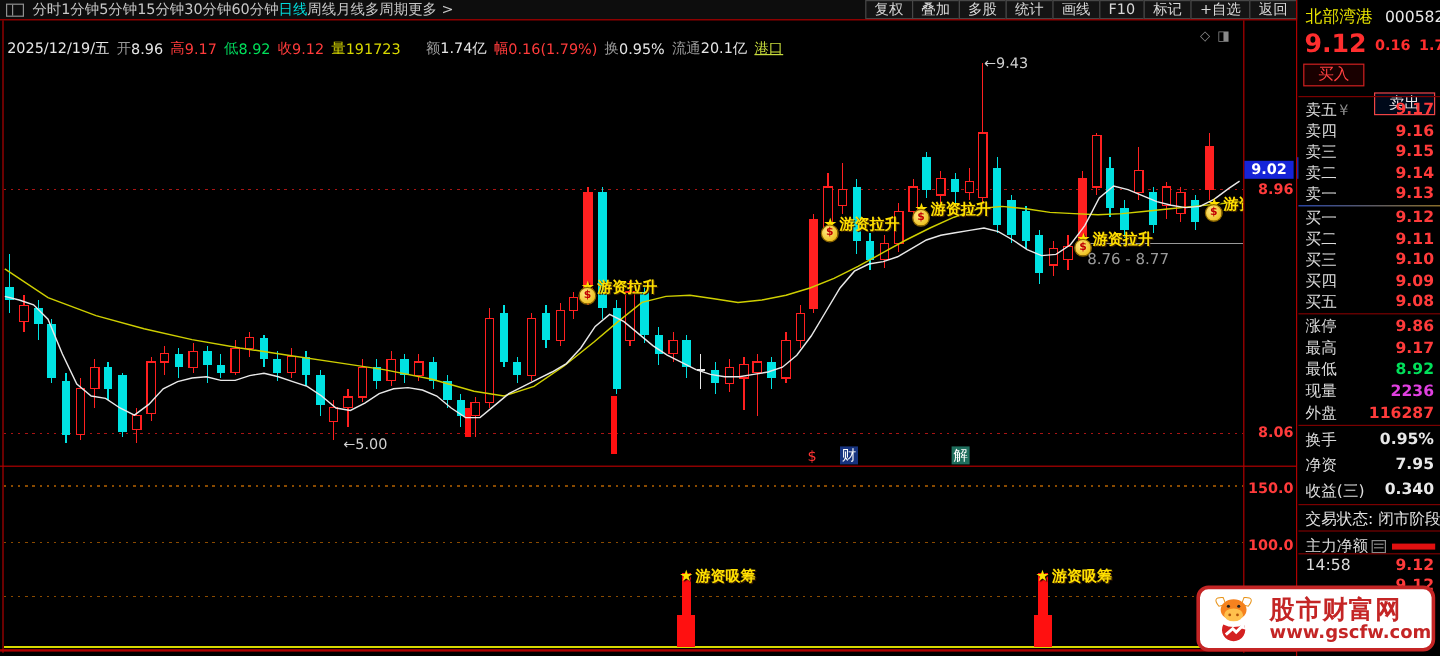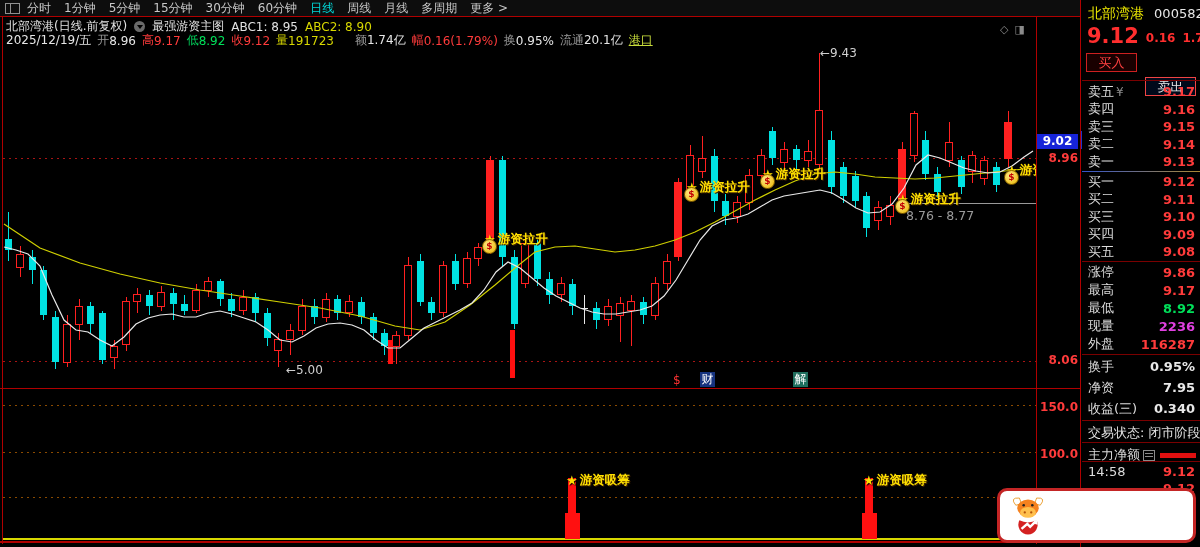--- a/index.html
+++ b/index.html
@@ -2,21 +2,21 @@
 <html><head>
 <meta charset="utf-8">
 <style>
   html,body{margin:0;padding:0;background:#000;}
   #app{position:relative;width:1200px;height:547px;background:#000;overflow:hidden;
        font-family:"DejaVu Sans","Liberation Sans",sans-serif;}
   
   #topbar{position:absolute;left:0;top:0;width:1081px;height:16px;background:#0d0d0d;display:flex;align-items:center;}
   #win-icon{position:absolute;left:5px;top:3px;width:13px;height:9px;border:1px solid #909090;}
   #win-icon i{position:absolute;left:4px;top:0;width:1px;height:9px;background:#909090;display:block;}
-  #menu-left{display:flex;gap:13px;margin-left:27px;}
+  #menu-left{display:flex;margin-left:27px;}
   .menu-item{font-size:12px;color:#c8c8c8;line-height:16px;white-space:nowrap;}
   .menu-item.active{color:#00dcdc;}
   #menu-right{margin-left:auto;display:flex;height:16px;}
   .tool-btn{font-size:12px;color:#d8d8d8;border:1px solid #474747;margin-left:-1px;padding:0 7px;
             line-height:13px;background:#141414;display:flex;align-items:center;white-space:nowrap;}
   
   .rline{position:absolute;background:#b00000;}
   
   #info1{position:absolute;left:6px;top:18px;display:flex;gap:7px;align-items:center;font-size:12px;color:#e2e2e2;white-space:nowrap;}
   #info2{position:absolute;left:6px;top:32px;display:flex;align-items:center;font-size:12px;white-space:nowrap;}
@@ -82,20 +82,31 @@
         <span class="menu-item">1分钟</span>
         <span class="menu-item">5分钟</span>
         <span class="menu-item">15分钟</span>
         <span class="menu-item">30分钟</span>
         <span class="menu-item">60分钟</span>
         <span class="menu-item active">日线</span>
         <span class="menu-item">周线</span>
         <span class="menu-item">月线</span>
         <span class="menu-item">多周期</span>
         <span class="menu-item">更多 &gt;</span>
+      </div>
+    <div id="menu-right">
+        <span class="tool-btn">复权</span>
+        <span class="tool-btn">叠加</span>
+        <span class="tool-btn">多股</span>
+        <span class="tool-btn">统计</span>
+        <span class="tool-btn">画线</span>
+        <span class="tool-btn">F10</span>
+        <span class="tool-btn">标记</span>
+        <span class="tool-btn">+自选</span>
+        <span class="tool-btn">返回</span>
       </div>
   </div>
 
   <div class="rline" style="left:0;top:16px;width:1081px;height:1px;"></div>
   <div class="rline" style="left:2px;top:17px;width:1px;height:527px;"></div>
   <div class="rline" style="left:1036px;top:17px;width:1px;height:527px;"></div>
   <div class="rline" style="left:1080px;top:0;width:1px;height:547px;"></div>
   <div class="rline" style="left:0;top:388px;width:1080px;height:1px;"></div>
   <div class="rline" style="left:0;top:541px;width:1080px;height:2px;"></div>
 
@@ -284,29 +295,20 @@
       <rect x="509.5" y="330" width="5" height="48" fill="#ff1010"></rect>
       <polyline points="4,224 40,248 80,263 120,274 160,283 200,290 240,296 280,302 320,308 360,316 395,326 420,330 445,322 470,305 495,285 515,268 535,252 555,247 575,246 595,249 615,252 635,250 655,246 675,240 695,232 715,222 735,211 755,200 775,190 795,181 815,174 835,172 855,174 875,177 895,178 915,179 935,178 955,176 975,174 995,172 1015,170 1033,168" fill="none" stroke="#cfcf00" stroke-width="1.2" shape-rendering="auto"></polyline>
       <polyline points="4,247 16,250 28,254 40,266 52,295 64,320 76,330 88,332 100,340 112,346 124,337 136,324 148,318 160,315 172,314 184,317 196,317 208,313 220,311 232,314 244,318 256,322 268,330 280,340 292,342 304,336 316,328 328,324 340,323 352,325 364,330 376,340 388,348 400,348 412,338 424,328 436,322 448,316 460,310 472,303 484,290 496,272 508,262 520,268 532,278 544,288 556,296 568,302 580,308 592,312 604,314 616,314 628,312 640,310 652,306 664,296 676,280 688,260 700,240 712,226 724,220 736,218 748,214 760,207 772,200 784,196 796,194 808,192 820,190 832,193 844,200 856,208 868,213 880,212 892,204 904,188 916,165 928,155 940,158 952,163 964,168 976,171 988,173 1000,172 1012,166 1024,157 1033,151" fill="none" stroke="#e8e8e8" stroke-width="1.2" shape-rendering="auto"></polyline>
       <line x1="3" y1="539" x2="1036" y2="539" stroke="#d8d800" stroke-width="1.5"></line>
       <rect x="568" y="477.8" width="8" height="61.19999999999999" fill="#ff1010"></rect>
       <rect x="564.5" y="512.9" width="15" height="26.100000000000023" fill="#ff1010"></rect>
       <rect x="865" y="477.8" width="8" height="61.19999999999999" fill="#ff1010"></rect>
       <rect x="861.5" y="512.9" width="15" height="26.100000000000023" fill="#ff1010"></rect>
     </svg>
 
-  <div id="info1">
-    <span>北部湾港(日线.前复权)</span>
-    <span class="circ-icon">
-        <i></i>
-      </span>
-    <span>最强游资主图</span>
-    <span>ABC1: 8.95</span>
-    <span style="color:#d8d800;">ABC2: 8.90</span>
-  </div>
   <div id="info2">
       <span style="color: rgb(230, 230, 230); margin-right: 6px;">2025/12/19/五</span>
       <span style="color: rgb(153, 153, 153); margin-right: 0px;">开</span>
       <span style="color: rgb(230, 230, 230); margin-right: 6px;">8.96</span>
       <span style="color: rgb(255, 59, 59); margin-right: 0px;">高</span>
       <span style="color: rgb(255, 59, 59); margin-right: 6px;">9.17</span>
       <span style="color: rgb(0, 210, 90); margin-right: 0px;">低</span>
       <span style="color: rgb(0, 224, 90); margin-right: 6px;">8.92</span>
       <span style="color: rgb(255, 59, 59); margin-right: 0px;">收</span>
       <span style="color: rgb(255, 59, 59); margin-right: 6px;">9.12</span>
@@ -479,15 +481,19 @@
       <ellipse cx="32" cy="21" rx="15" ry="12" fill="#f5821f"></ellipse>
       <ellipse cx="32" cy="27" rx="11" ry="7.5" fill="#ffc04d"></ellipse>
       <circle cx="26" cy="17" r="1.8" fill="#222"></circle>
         <circle cx="38" cy="17" r="1.8" fill="#222"></circle>
       <circle cx="27.5" cy="27" r="1.6" fill="#b35309"></circle>
         <circle cx="36.5" cy="27" r="1.6" fill="#b35309"></circle>
       <path d="M20 38 a13.5 13.5 0 1 0 24 0 q-12 6 -24 0 Z" fill="#d42121"></path>
       <path d="M23 50 L31 43 L35 47 L43 39" stroke="#fff" stroke-width="3.4" fill="none"></path>
       <path d="M44 36 L45.5 44 L38 42 Z" fill="#fff"></path>
     </svg>
+    <div style="margin-left:7px;">
+      <div id="logo-text1">股市财富网</div>
+      <div id="logo-text2">www.gscfw.com</div>
+    </div>
   </div>
 
 </div>
 
 </body></html>

